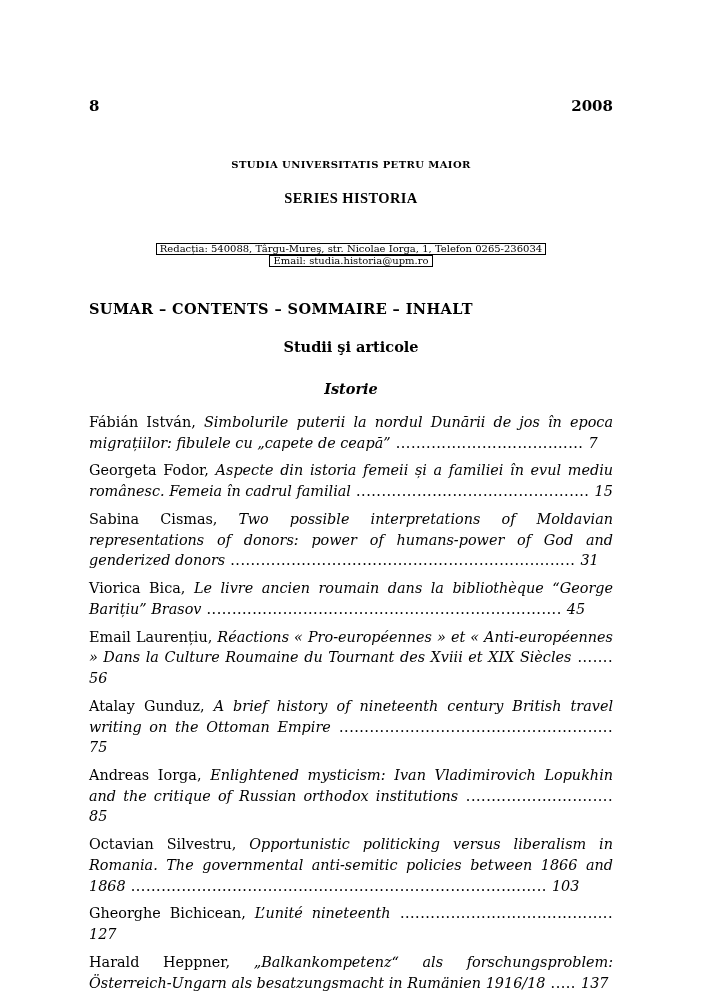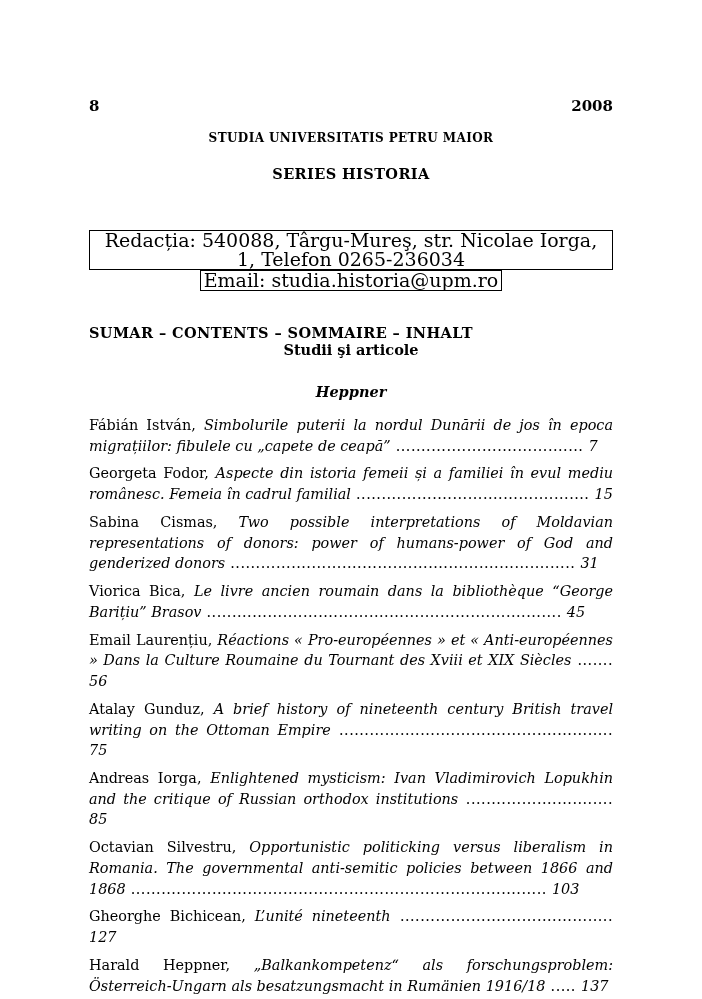--- a/index.html
+++ b/index.html
@@ -18,53 +18,55 @@
   }
   .masthead {
     display: flex;
     justify-content: space-between;
     font-weight: bold;
     font-size: 15px;
   }
   .journal-title {
     text-align: center;
     font-weight: bold;
-    font-size: 12px;
+    font-size: 10px;
     letter-spacing: 0.4px;
-    margin-top: 16px;
+    margin-top: 44px;
   }
   .series-title {
     text-align: center;
     font-weight: bold;
     font-size: 14.5px;
     letter-spacing: 0.4px;
     margin-top: 20px;
+    font-family: Liberation Serif, serif;
   }
   .address-block {
-    margin-top: 48px;
+    margin-top: 36px;
     text-align: center;
-    font-size: 19px;
+    font-size: 10px;
     line-height: 1.35;
   }
   .boxed {
     display: inline-block;
     border: 1px solid #000;
     padding: 0 3px;
   }
   .address-block .row { line-height: 1; }
   .contents-heading {
     font-weight: bold;
     font-size: 14.5px;
     letter-spacing: 0.4px;
     margin-top: 33px;
   }
   .section-heading {
     text-align: center;
     font-weight: bold;
     font-size: 14.5px;
+    margin-top: 21px;
   }
   .subsection-heading {
     text-align: center;
     font-weight: bold;
     font-style: italic;
     font-size: 14.5px;
     margin-top: 25px;
   }
   .toc {
     margin-top: 15px;
@@ -97,21 +99,21 @@
     <div class="row">
       <span class="boxed">Redacția: 540088, Târgu-Mureş, str. Nicolae Iorga, 1, Telefon 0265-236034</span>
     </div>
     <div class="row">
       <span class="boxed">Email: studia.historia@upm.ro</span>
     </div>
   </div>
 
   <div class="contents-heading">SUMAR – CONTENTS – SOMMAIRE – INHALT</div>
   <div class="section-heading">Studii şi articole</div>
-  <div class="subsection-heading">Heppner</div>
+  <div class="subsection-heading">Istorie</div>
 
   <div class="toc">
   <p class="toc-entry"><span class="author">Fábián István, </span><span class="title">Simbolurile puterii la nordul Dunării de jos în epoca migrațiilor: fibulele cu „capete de ceapă”</span><span class="dots"> ..................................... </span><span class="pagenum">7</span></p>
 
   <p class="toc-entry"><span class="author">Georgeta Fodor, </span><span class="title">Aspecte din istoria femeii și a familiei în evul mediu românesc. Femeia în cadrul familial</span><span class="dots"> .............................................. </span><span class="pagenum">15</span></p>
 
   <p class="toc-entry"><span class="author">Sabina Cismas, </span><span class="title">Two possible interpretations of Moldavian representations of donors: power of humans-power of God and genderized donors</span><span class="dots"> .................................................................... </span><span class="pagenum">31</span></p>
 
   <p class="toc-entry"><span class="author">Viorica Bica, </span><span class="title">Le livre ancien roumain dans la bibliothèque “George Barițiu” Brasov</span><span class="dots"> ...................................................................... </span><span class="pagenum">45</span></p>
 

